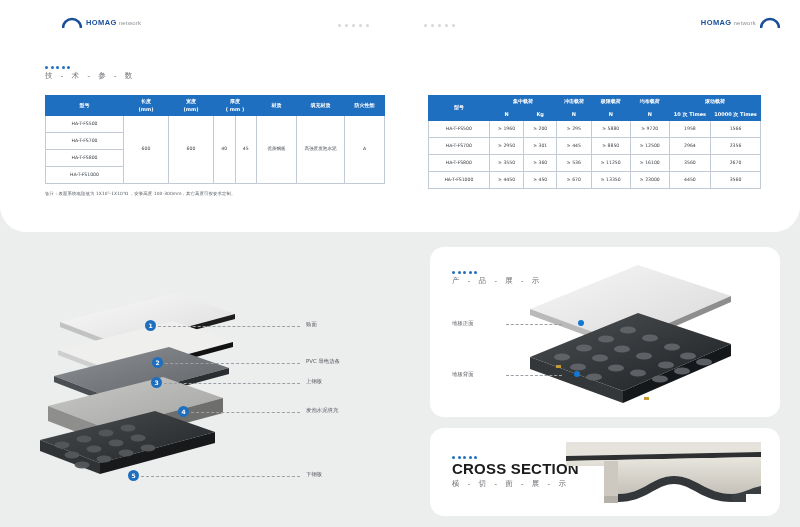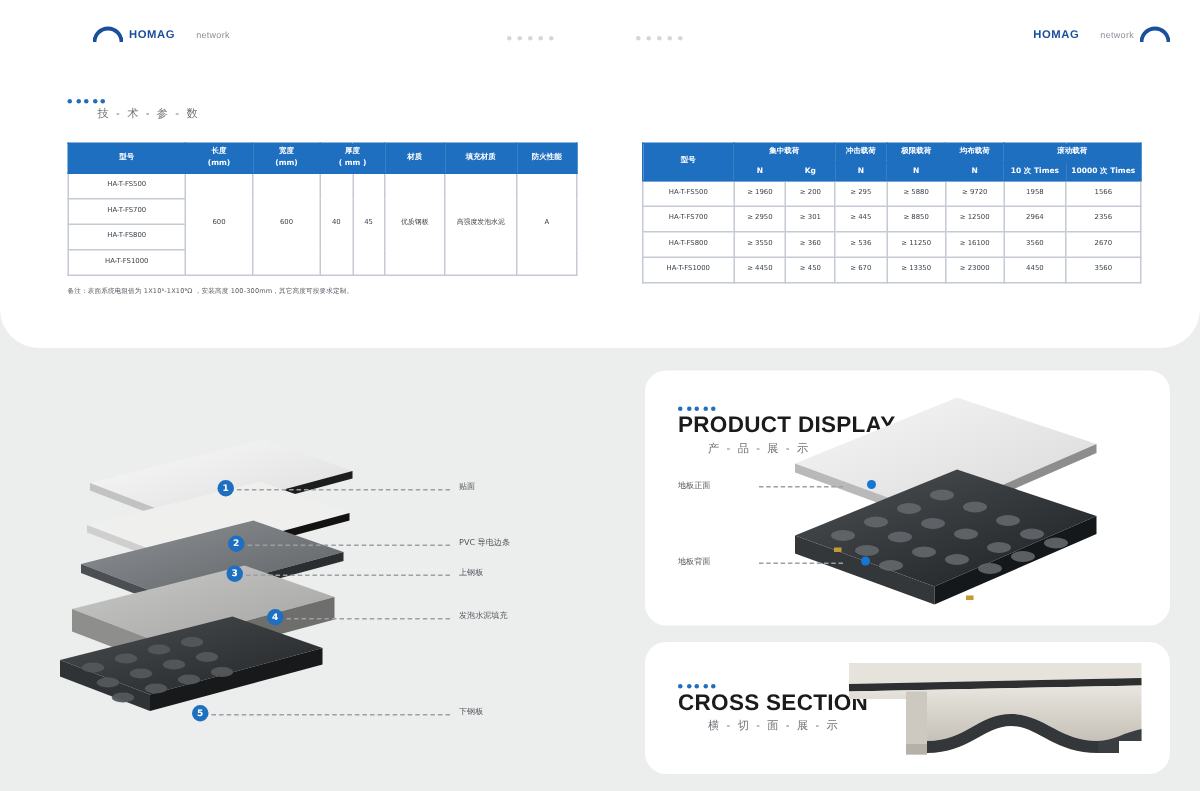--- a/index.html
+++ b/index.html
@@ -17,21 +17,21 @@
     background: #ffffff;
     border-bottom-left-radius: 26px; border-bottom-right-radius: 26px;
   }
 
   
   .header { position: absolute; left: 0; top: 0; width: 800px; height: 46px; }
   .logo { position: absolute; display: flex; align-items: center; gap: 4px; }
   .logo-left { left: 62px; top: 16px; }
   .logo-right { right: 20px; top: 16px; flex-direction: row-reverse; }
   .arch { width: 20px; height: 12px; }
-  .logo-text { display: flex; align-items: baseline; gap: 14px; }
+  .logo-text { display: flex; align-items: baseline; gap: 2px; }
   .logo-main {
     font-size: 7.5px; font-weight: bold; color: #1a4f9c;
     letter-spacing: .4px;
   }
   .logo-sub { font-size: 6px; color: #8b8f96; letter-spacing: .2px; }
   .dots-row { position: absolute; top: 24px; display: flex; gap: 4px; }
   .dots-row.left { left: 338px; }
   .dots-row.right { left: 424px; }
   .dots-row i { width: 3px; height: 3px; border-radius: 50%; background: #d4d6d9; display:block; }
 
@@ -39,22 +39,21 @@
   .sec-title { position: absolute; }
   .tdots { display: flex; gap: 2.5px; margin-bottom: 2px; }
   .tdots i { width: 3px; height: 3px; background: #1f6fc0; border-radius: 50%; display:block; }
   .t-en {
     font-size: 15px; font-weight: bold; color: #1b1b1b;
     letter-spacing: .2px; line-height: 1.05;
     font-family: "Liberation Sans", sans-serif;
   }
   .t-cn {
     font-size: 7.5px; color: #6f7378; letter-spacing: 1.4px; margin-top: 2px;
-    font-family: Liberation Sans, sans-serif;
-    margin-left: 20px;
+    font-family: Liberation Mono, monospace;
   }
 
   
   table { border-collapse: collapse; }
   .tbl { position: absolute; font-family: "DejaVu Sans", sans-serif; }
   .tbl th {
     background: #1f6fc0; color: #ffffff; font-size: 5px; font-weight: bold;
     border: 1px solid #1f6fc0; padding: 2px 1px; line-height: 1.5;
     text-align: center; vertical-align: middle;
   }
@@ -375,21 +374,20 @@
 
   <div class="pd-card">
     <div class="sec-title pd-title">
       <div class="tdots">
           <i></i>
           <i></i>
           <i></i>
           <i></i>
           <i></i>
         </div>
-      <div class="t-en">PRODUCT DISPLAY</div>
       <div class="t-cn">产 - 品 - 展 - 示</div>
     </div>
 
     <svg style="position:absolute; left:96px; top:14px;" width="250" height="152" viewBox="0 0 250 152">
       <defs>
         <linearGradient id="pdTop" x1="0" y1="0" x2="1" y2="1">
           <stop offset="0%" stop-color="#f7f7f7"></stop>
             <stop offset="100%" stop-color="#d8d8d8"></stop>
         </linearGradient>
         <linearGradient id="pdBot" x1="0" y1="0" x2="1" y2="1">

